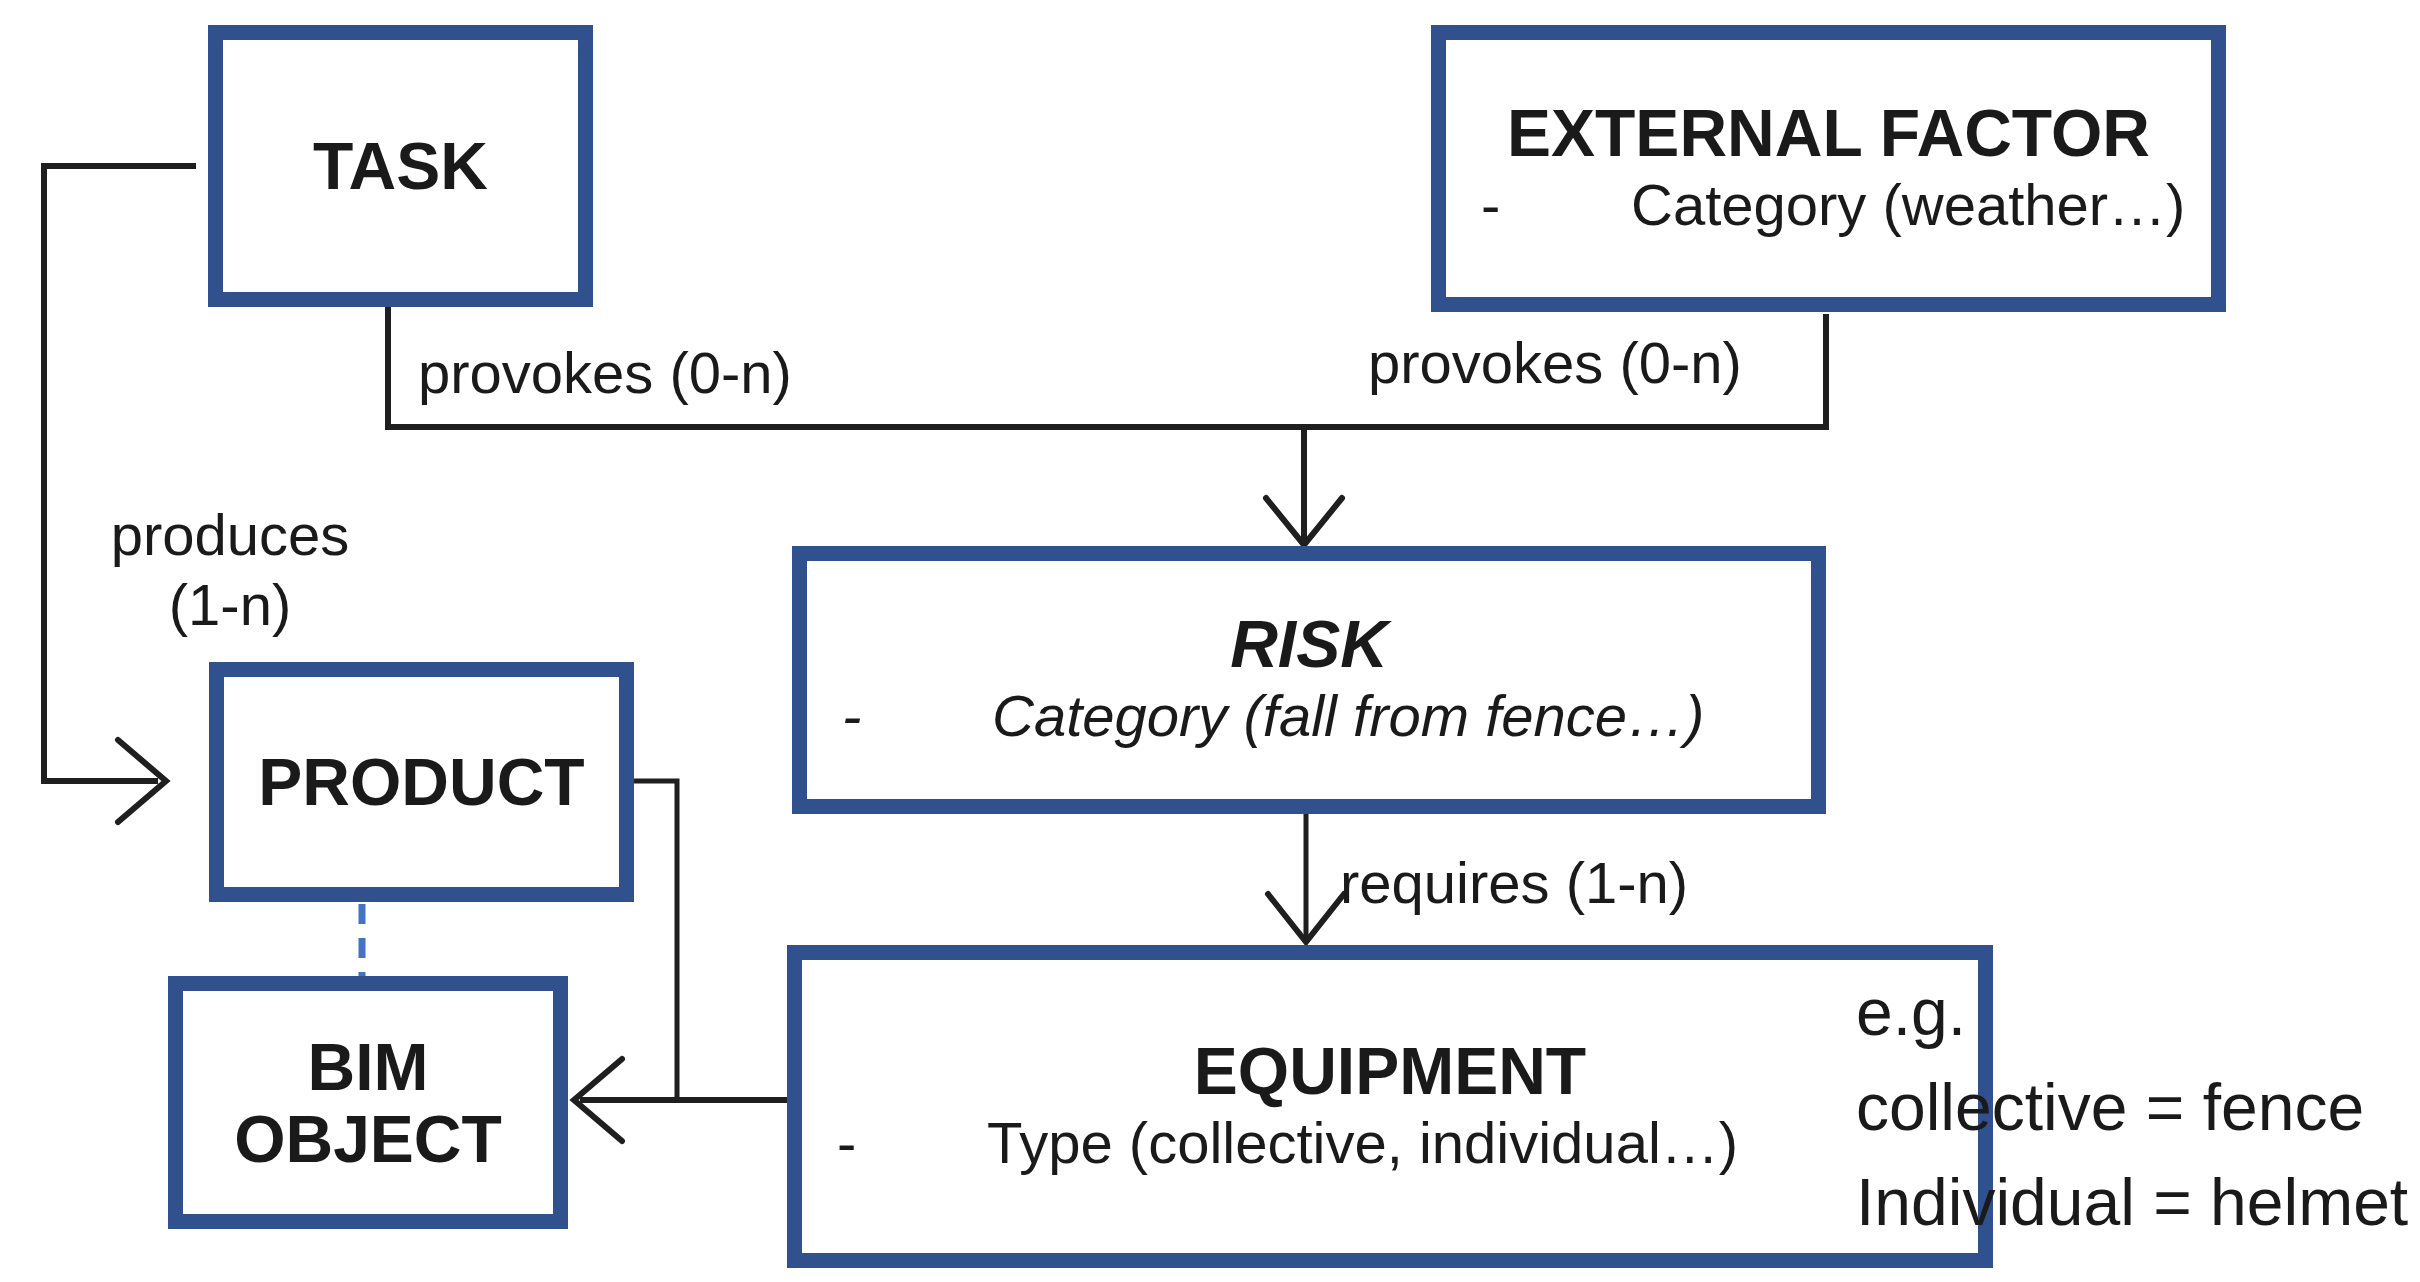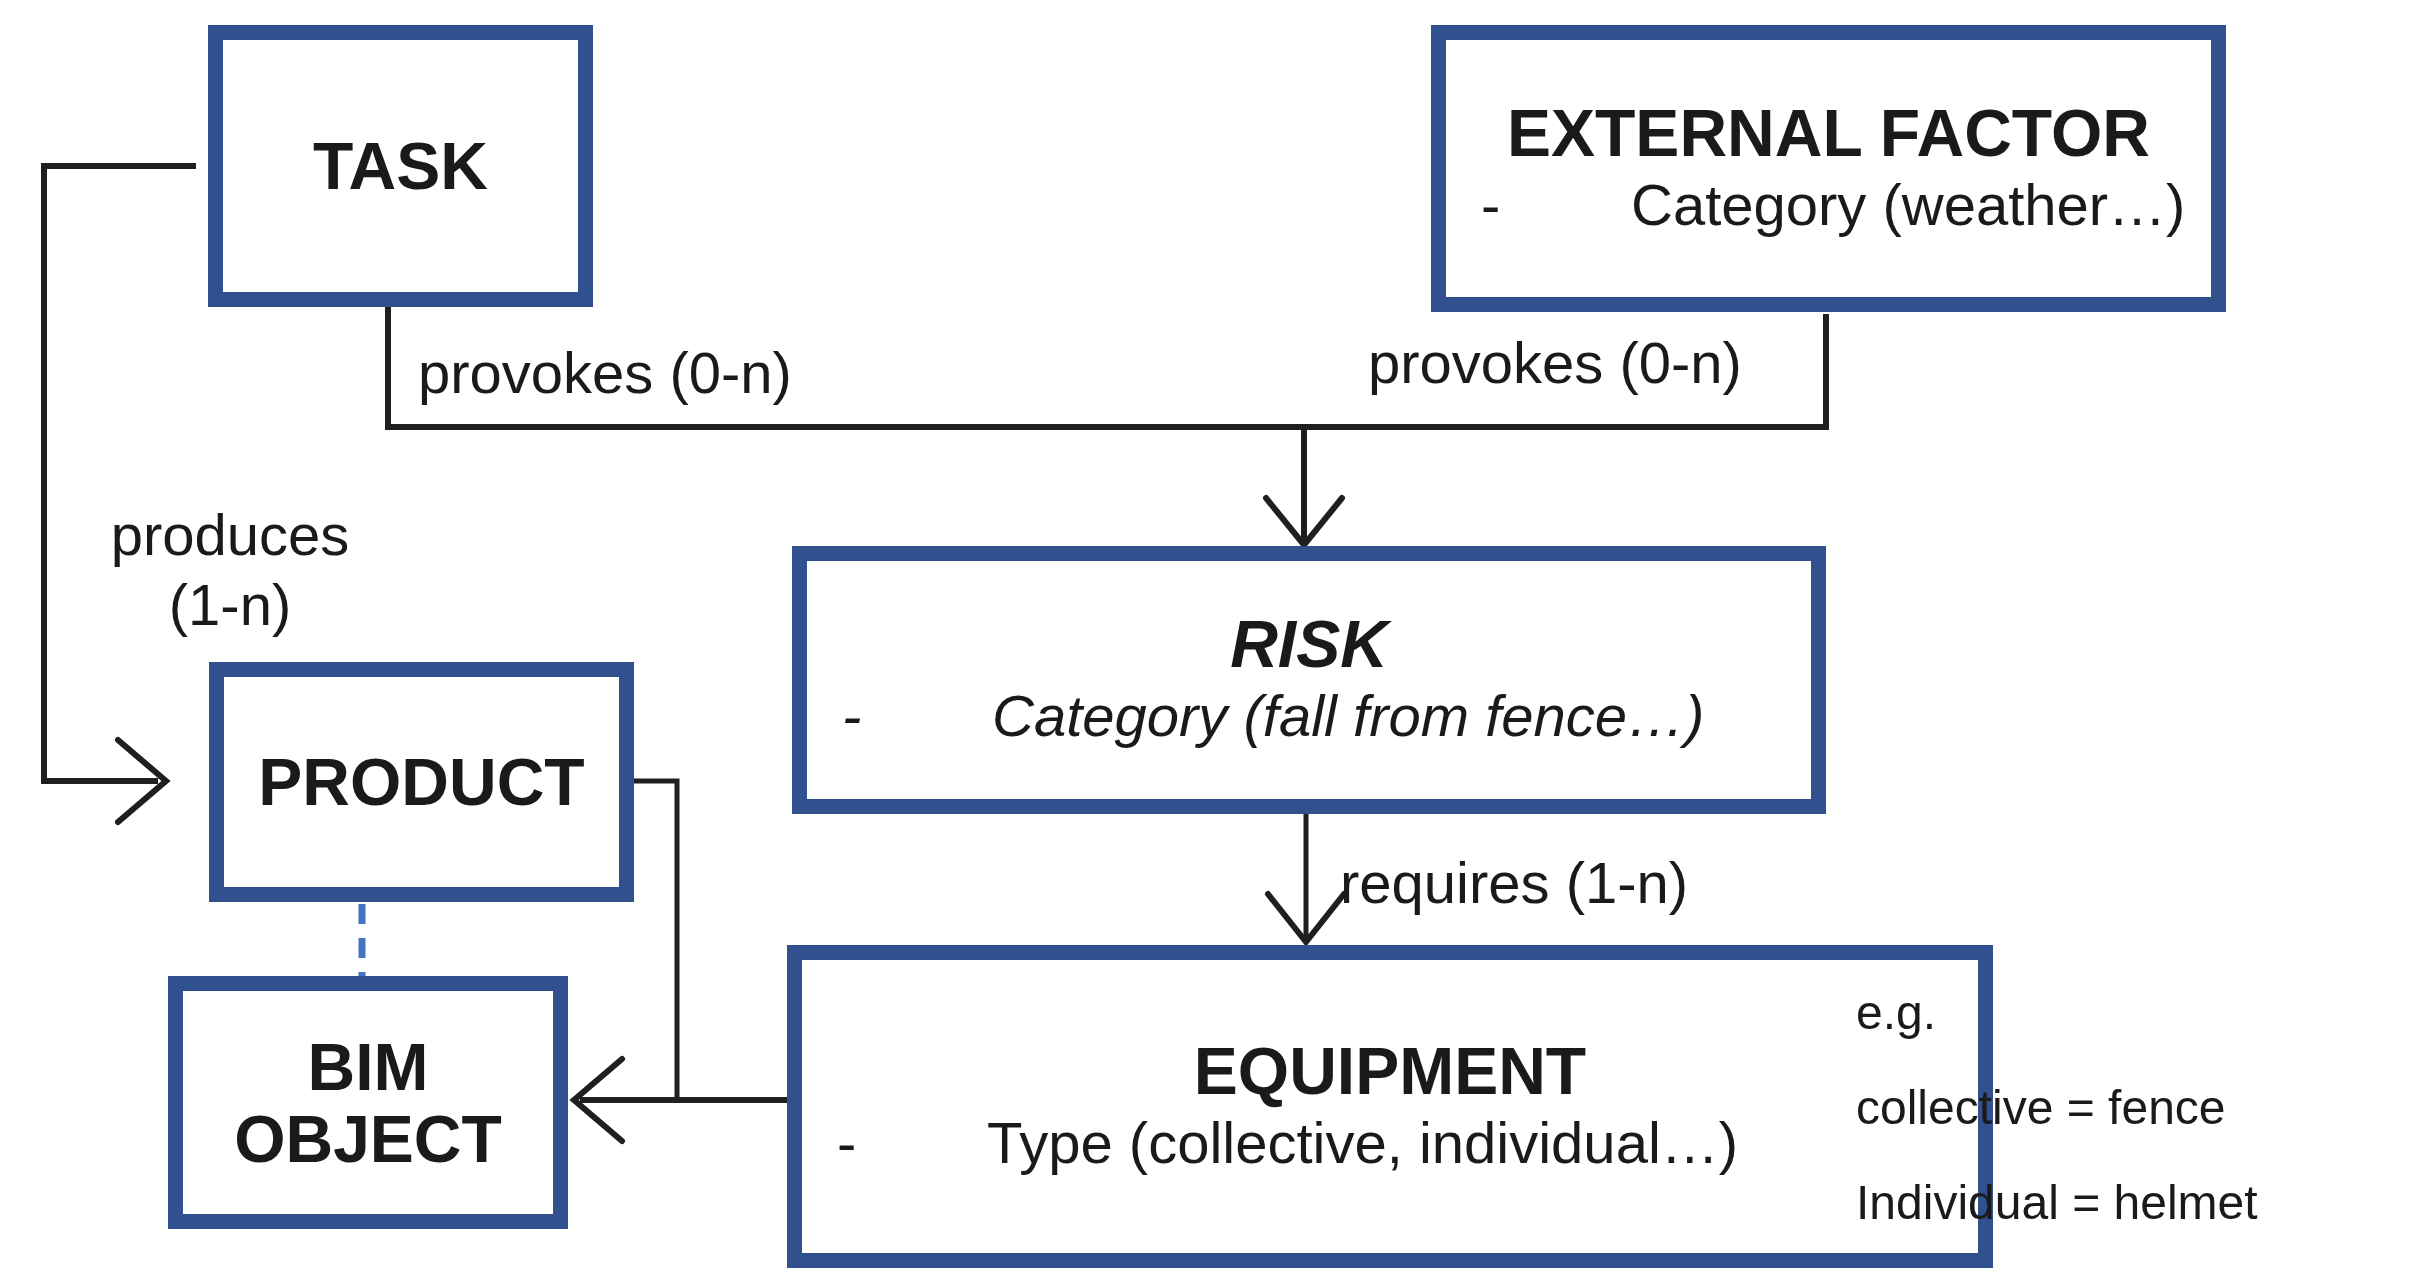--- a/index.html
+++ b/index.html
@@ -53,21 +53,21 @@
 
   .edge-label{
     position:absolute;
     font-size:58px;
     line-height:70px;
     white-space:nowrap;
   }
   .edge-label.center{text-align:center;white-space:normal;}
   .note{
     position:absolute;
-    font-size:48px;
+    font-size:66px;
     line-height:95px;
     white-space:nowrap;
   }
   .bim-title{width:300px;}
 </style>
 </head>
 <body>
 
 <div class="canvas">
 

